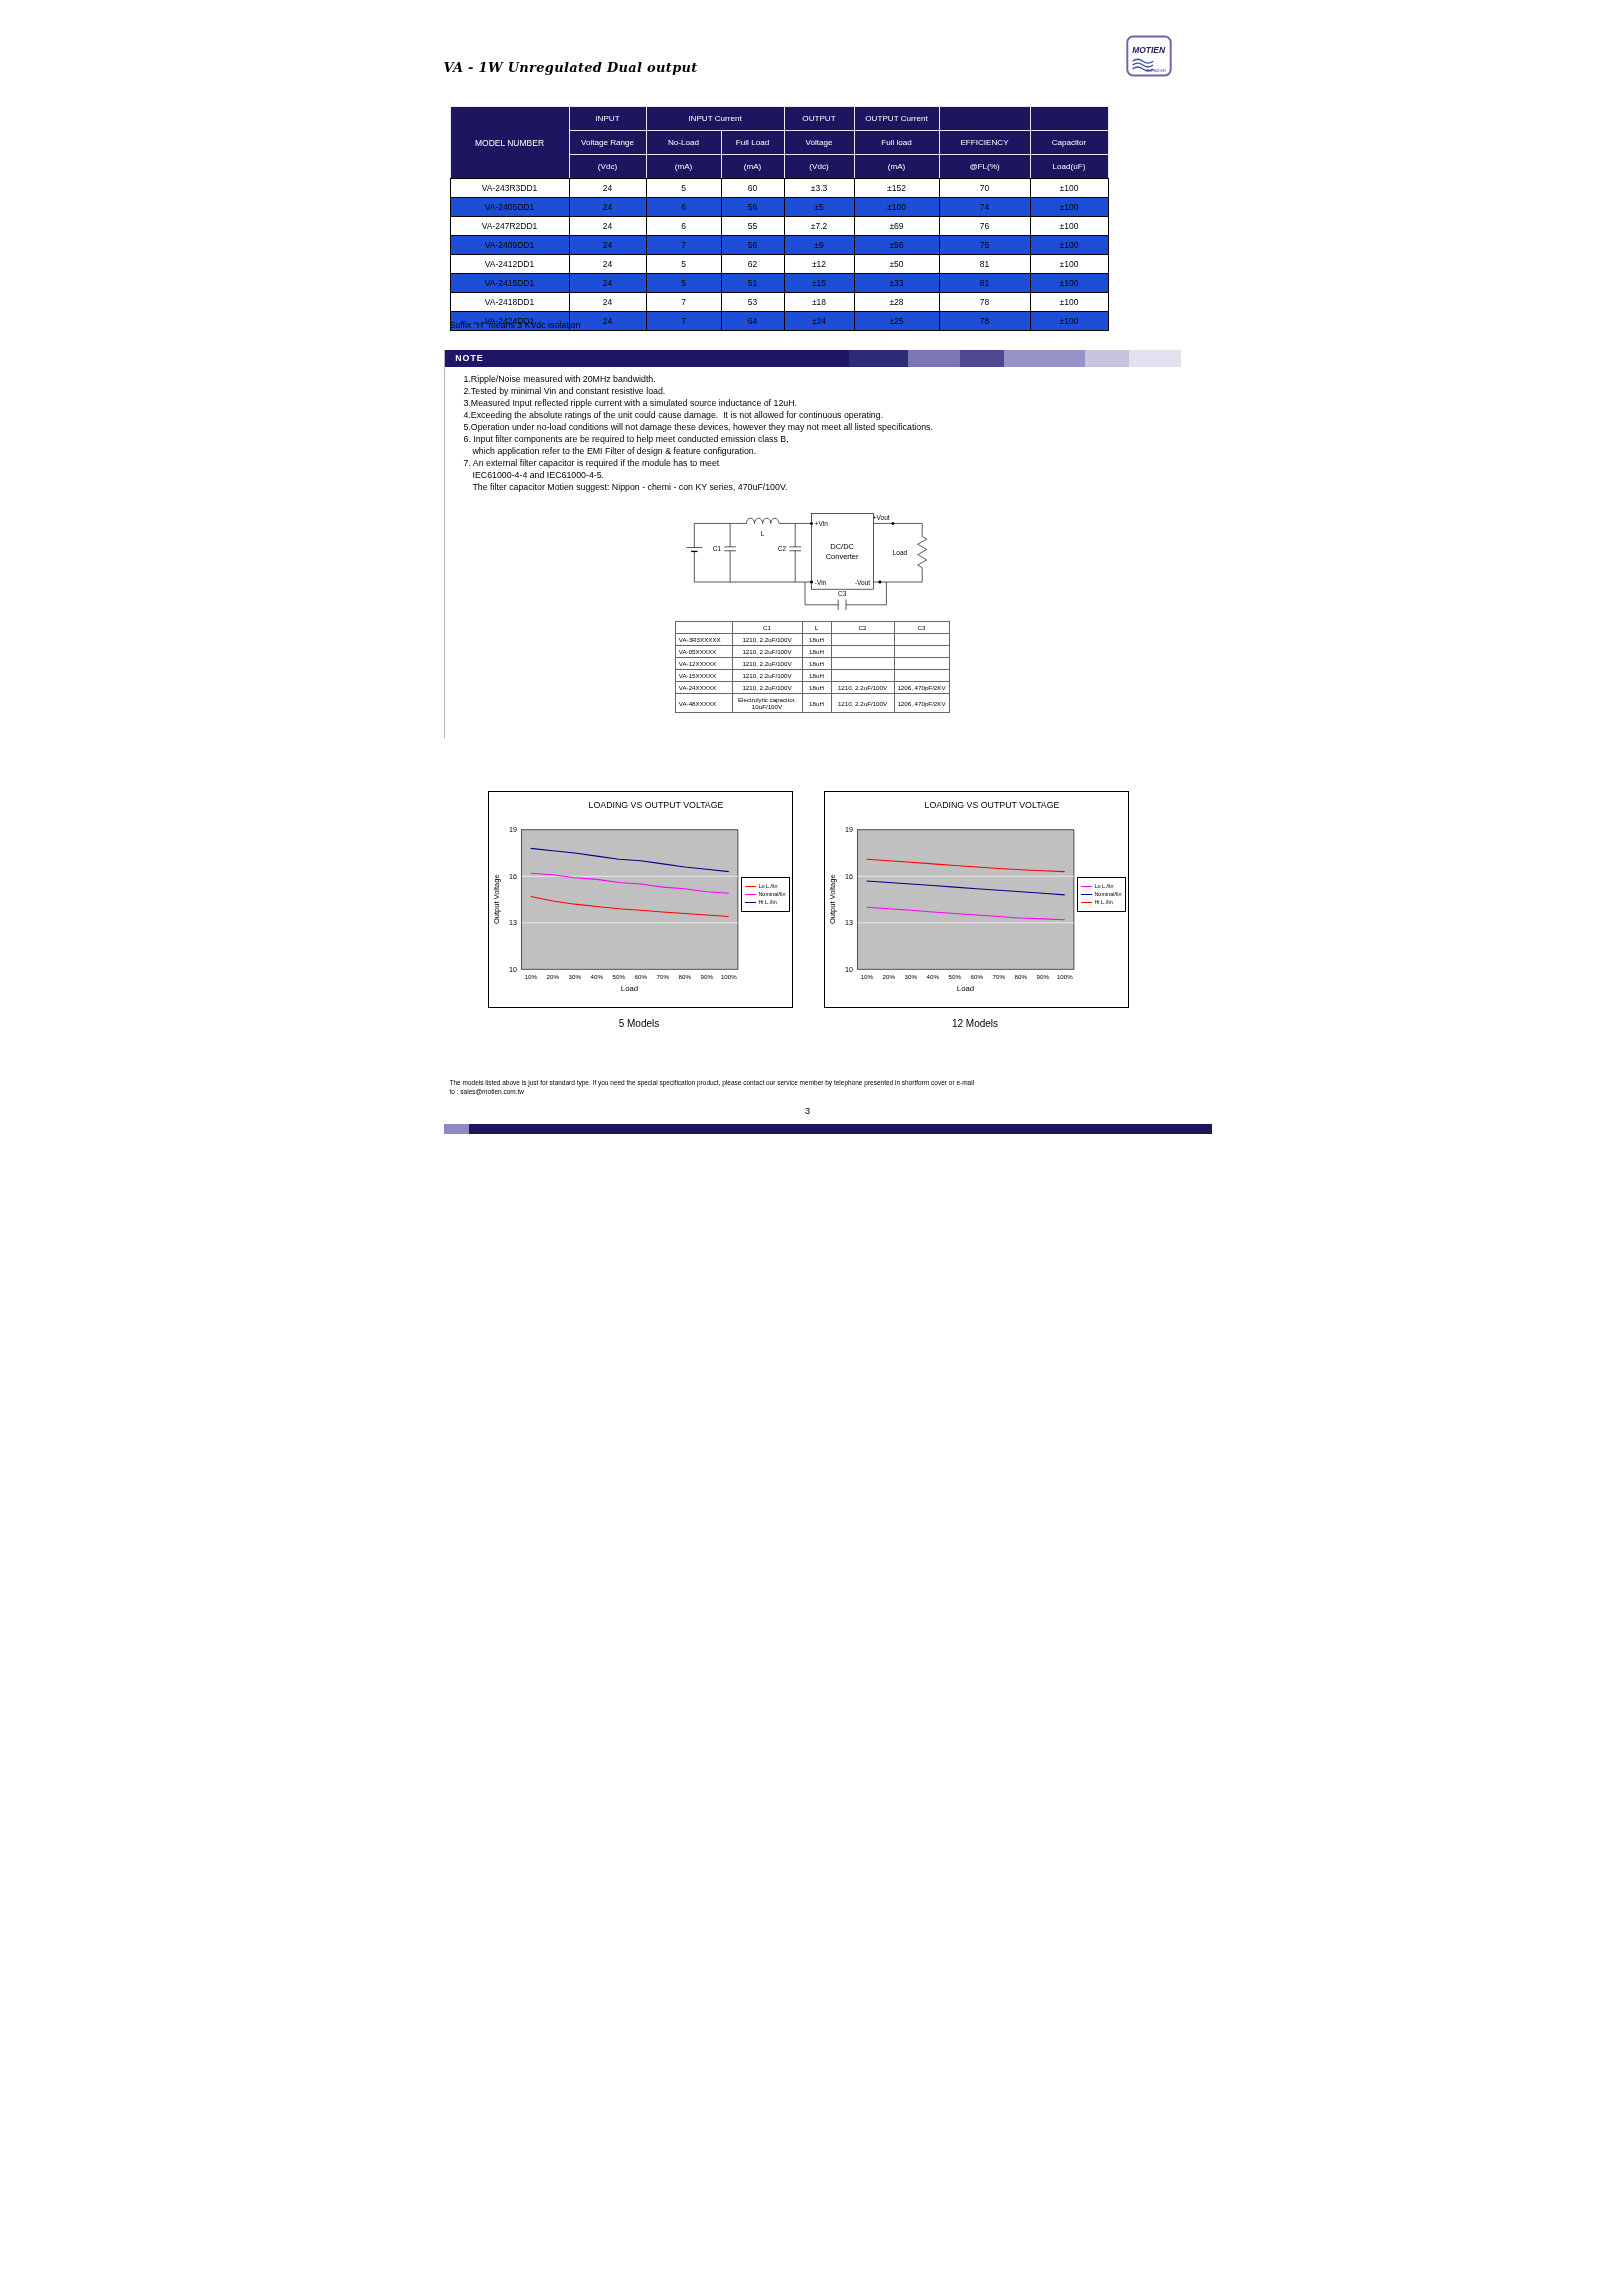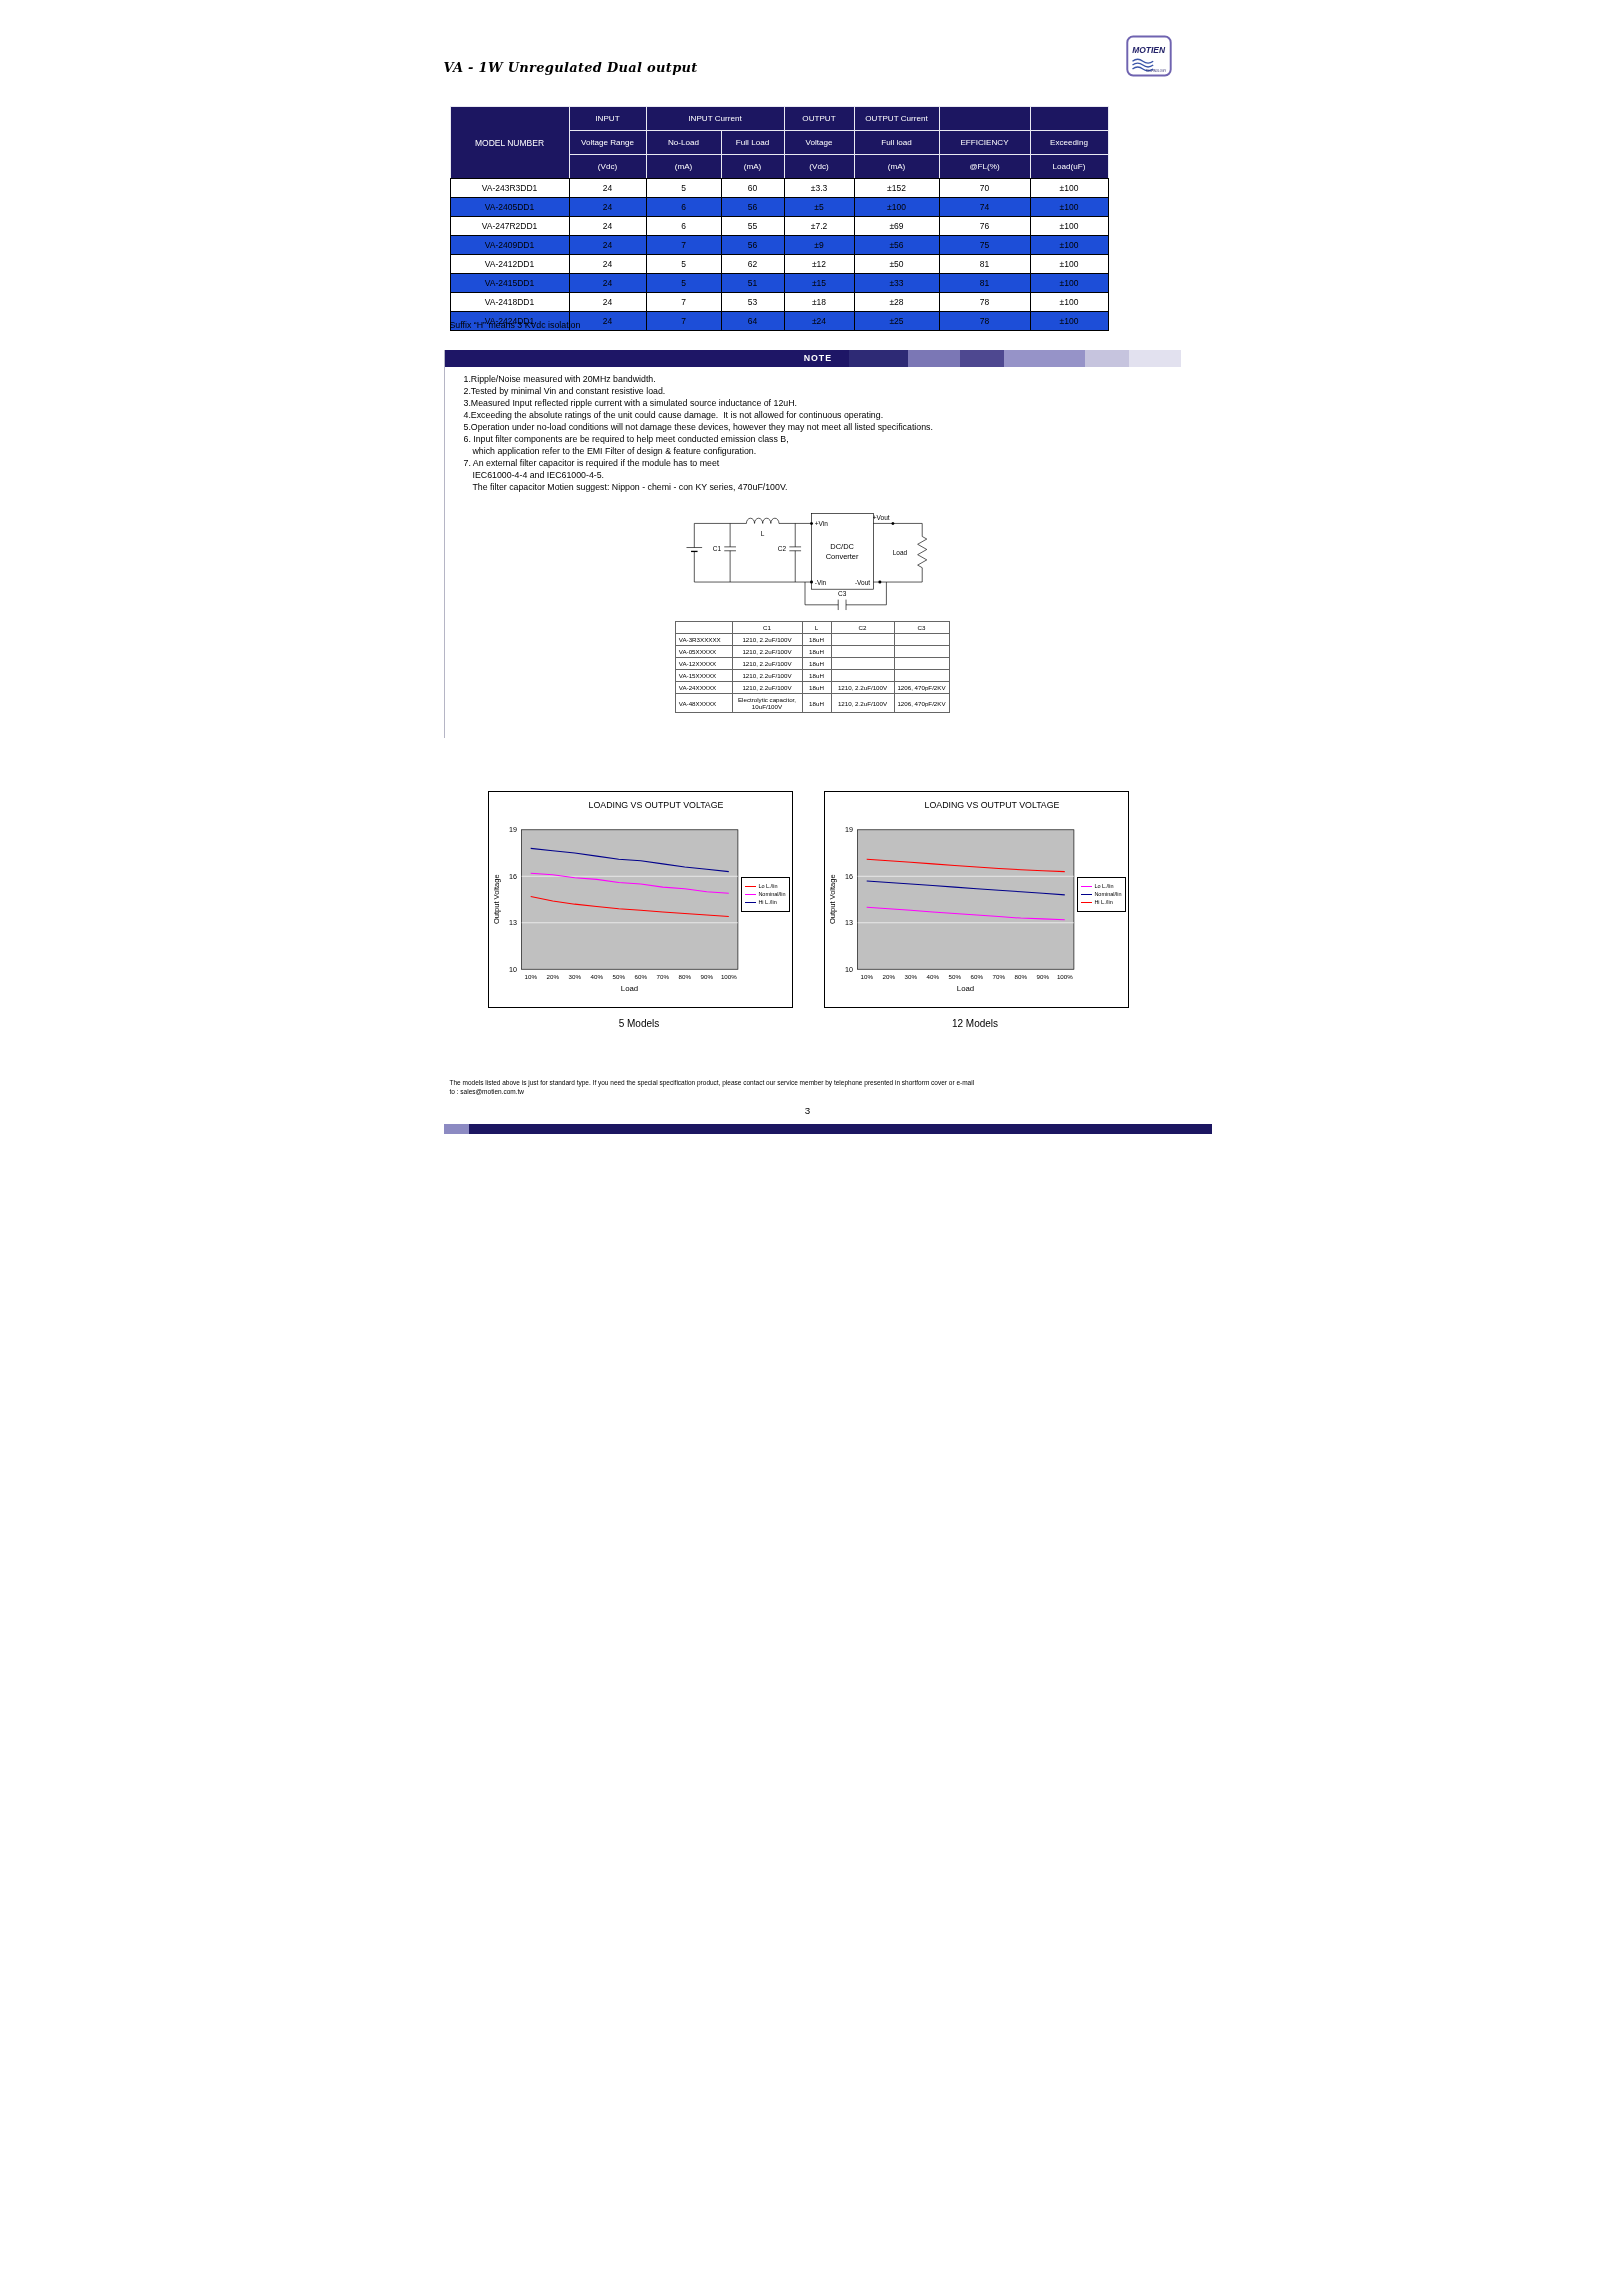--- a/index.html
+++ b/index.html
@@ -20,21 +20,21 @@
   .spec-table thead tr:last-child th{border-bottom-color:#000;}
   .spec-table td{border:0.7px solid #000;font-size:8.5px;text-align:center;height:18px;padding:0;}
   .spec-table tr.alt td{background:#1d4ed8;}
 
   .suffix-note{position:absolute;left:46px;top:320px;font-size:8.8px;}
 
   
   .note-bar{position:absolute;left:40px;top:350px;width:737px;height:17px;
     background:linear-gradient(90deg,#1e1666 0%,#1e1666 55%,#2e2a75 55%,#2e2a75 63%,
       #7b77b5 63%,#7b77b5 70%,#4e4890 70%,#4e4890 76%,#9693c8 76%,#9693c8 87%,
-      #c6c4de 87%,#c6c4de 93%,#e2e1ef 93%,#e2e1ef 100%);text-align:center;}
+      #c6c4de 87%,#c6c4de 93%,#e2e1ef 93%,#e2e1ef 100%);}
   .note-label{color:#fff;font-weight:bold;font-size:8.8px;line-height:17px;padding-left:11.7px;
               letter-spacing:1px;}
   .left-rule{position:absolute;left:40px;top:350px;width:0.7px;height:388px;background:#b5b5c5;}
   .notes{position:absolute;left:60px;top:373px;width:691px;}
   .note-line{font-size:8.8px;line-height:12px;white-space:pre-wrap;}
   .note-line.ind1{padding-left:9px;}
 
   
   .circuit{position:absolute;left:261px;top:507px;}
   .circuit text{font-family:"Liberation Sans",sans-serif;font-size:10px;fill:#000;}
@@ -111,21 +111,21 @@
         <th></th>
         <th></th>
       </tr>
       <tr id="sub-header-row">
           <th>Voltage Range</th>
           <th>No-Load</th>
           <th>Full Load</th>
           <th>Voltage</th>
           <th>Full load</th>
           <th>EFFICIENCY</th>
-          <th>Exceeding</th>
+          <th>Capacitor</th>
         </tr>
       <tr id="unit-header-row">
           <th>(Vdc)</th>
           <th>(mA)</th>
           <th>(mA)</th>
           <th>(Vdc)</th>
           <th>(mA)</th>
           <th>@FL(%)</th>
           <th>Load(uF)</th>
         </tr>

